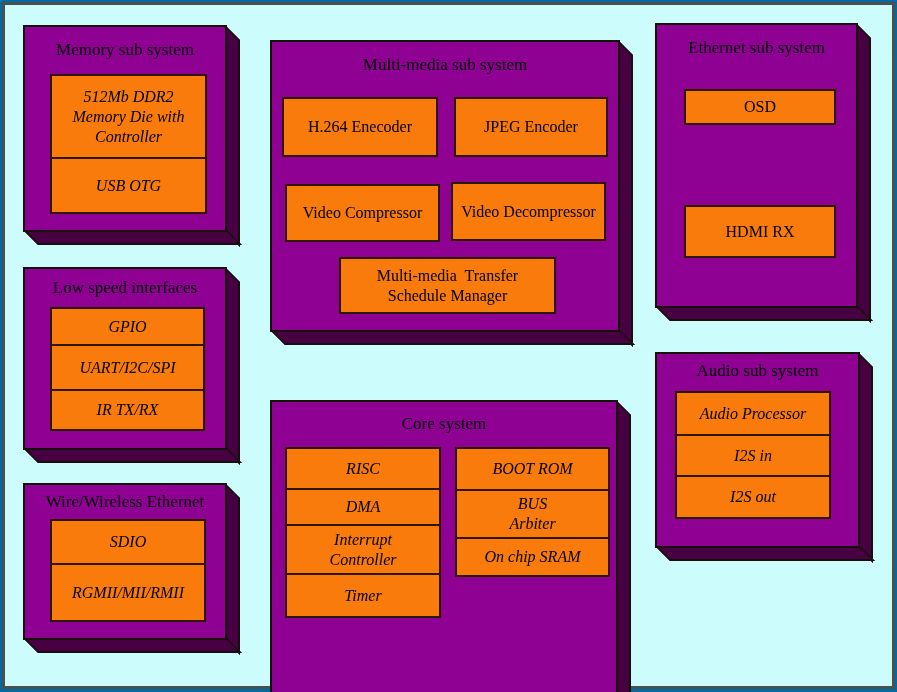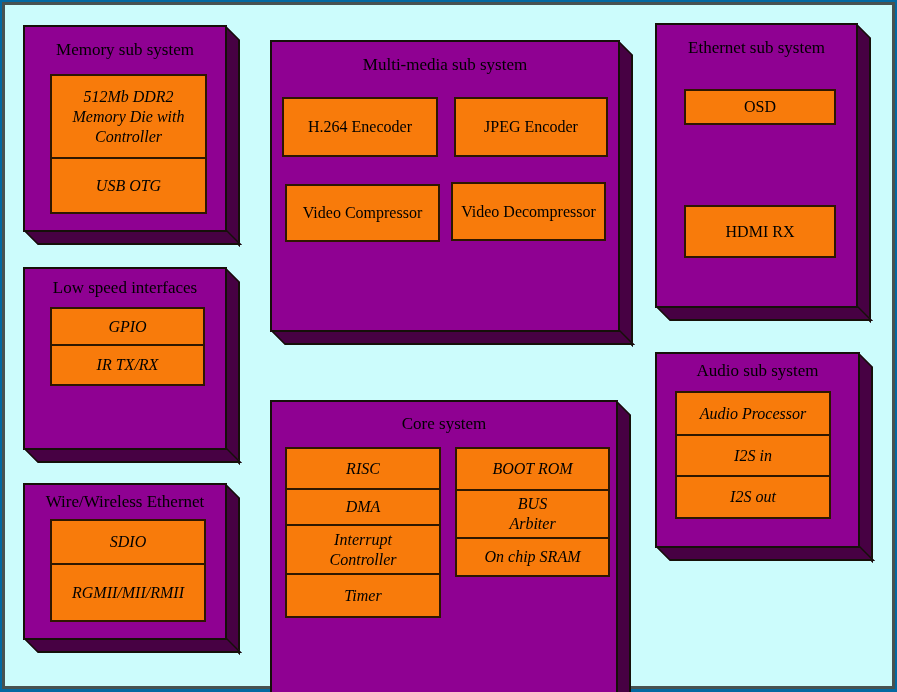--- a/index.html
+++ b/index.html
@@ -98,38 +98,41 @@
 Memory Die with
 Controller</div>
       <div class="blk" style="height:57px">USB OTG</div>
     </div>
   </section>
 
   <section class="box" style="left:23px;top:267px;width:204px;height:183px">
     <div class="box-title" style="margin-top:9px">Low speed interfaces</div>
     <div class="stack" style="left:25px;top:38px;width:155px">
       <div class="blk" style="height:39px">GPIO</div>
+      <div class="blk" style="height:47px">UART/I2C/SPI</div>
       <div class="blk" style="height:42px">IR TX/RX</div>
     </div>
   </section>
 
   <section class="box" style="left:23px;top:483px;width:204px;height:157px">
     <div class="box-title" style="margin-top:7px">Wire/Wireless Ethernet</div>
     <div class="stack" style="left:25px;top:34px;width:156px">
       <div class="blk" style="height:46px">SDIO</div>
       <div class="blk" style="height:59px">RGMII/MII/RMII</div>
     </div>
   </section>
 
   <section class="box" style="left:270px;top:40px;width:350px;height:292px">
     <div class="box-title" style="margin-top:13px">Multi-media sub system</div>
     <div class="blk abs" style="left:10px;top:55px;width:156px;height:60px">H.264 Enecoder</div>
     <div class="blk abs" style="left:182px;top:55px;width:154px;height:60px">JPEG Encoder</div>
     <div class="blk abs" style="left:13px;top:142px;width:155px;height:58px">Video Compressor</div>
     <div class="blk abs" style="left:179px;top:140px;width:155px;height:59px">Video Decompressor</div>
+    <div class="blk abs" style="left:67px;top:215px;width:217px;height:57px">Multi-media  Transfer
+Schedule Manager</div>
   </section>
 
   <section class="box" style="left:270px;top:400px;width:348px;height:299px">
     <div class="box-title" style="margin-top:12px">Core system</div>
     <div class="stack" style="left:13px;top:45px;width:156px">
       <div class="blk" style="height:43px">RISC</div>
       <div class="blk" style="height:38px">DMA</div>
       <div class="blk" style="height:51px">Interrupt
 Controller</div>
       <div class="blk" style="height:45px">Timer</div>

